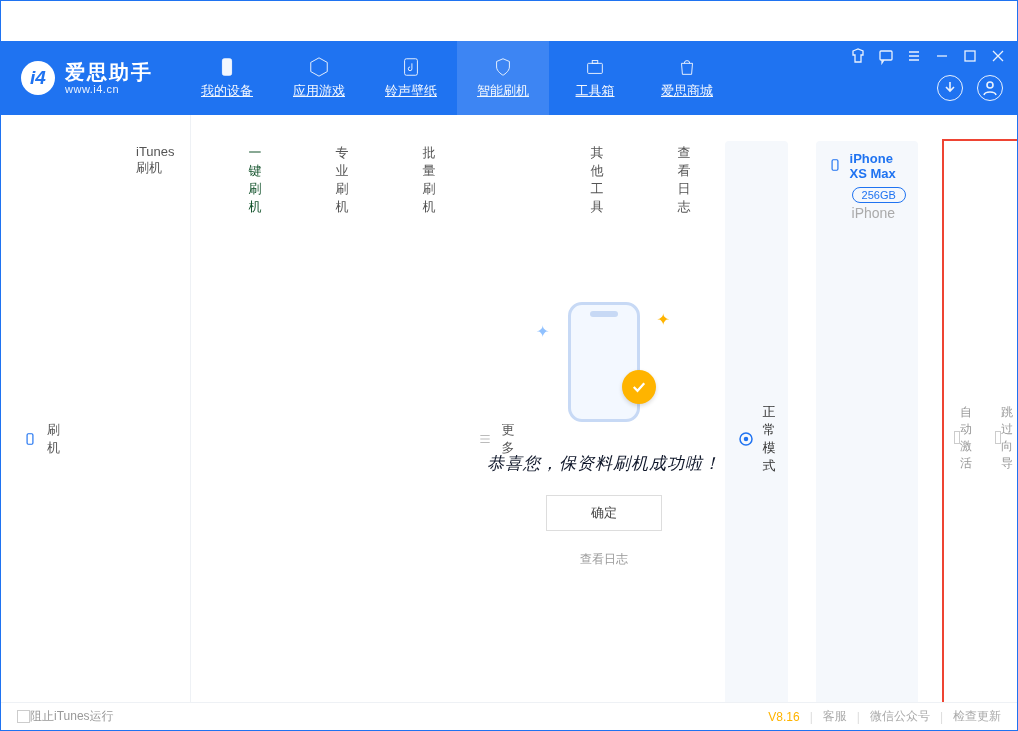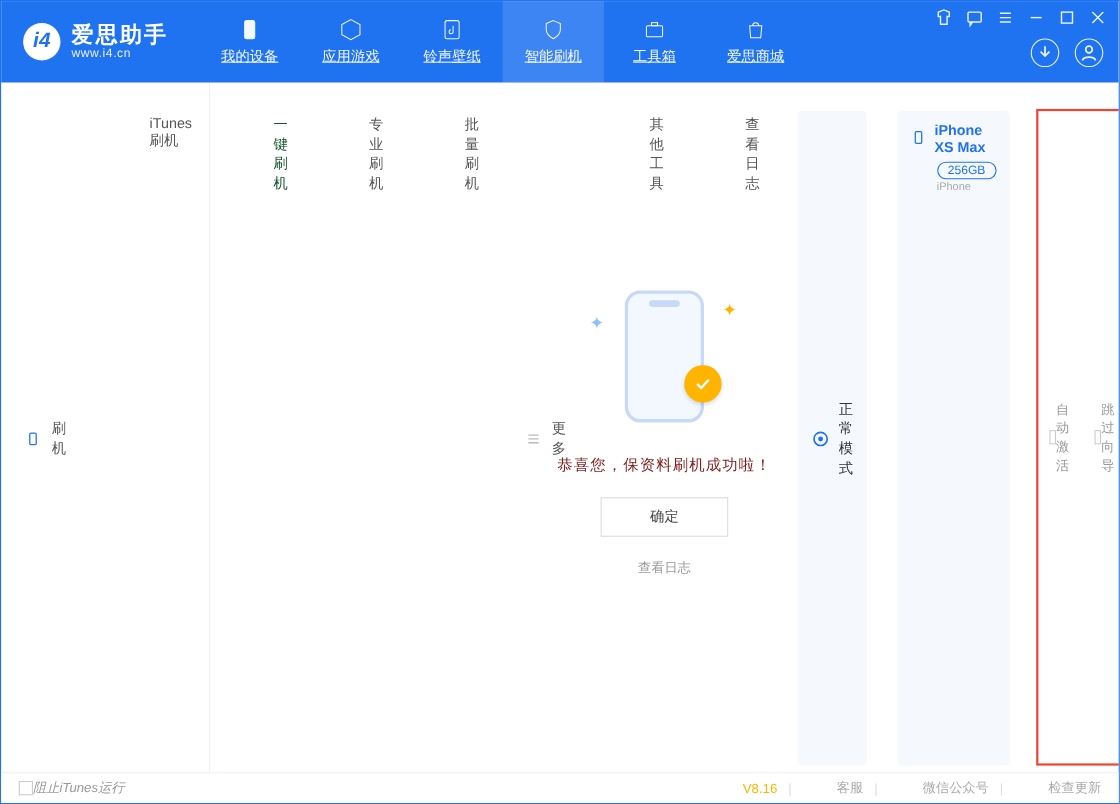--- a/index.html
+++ b/index.html
@@ -1,19 +1,19 @@
 <!DOCTYPE html>
 <html><head>
 <meta charset="utf-8">
 <style>
 * { box-sizing: border-box; margin: 0; padding: 0; }
 body { font-family: "Microsoft YaHei", Arial, sans-serif; width: 1018px; height: 731px; background: #fff; overflow: hidden; border: 1px solid #1f73f1; position: relative; }
 
 
-.header { height: 74px; background: linear-gradient(180deg,#1f73f1,#1f73f1); display: flex; align-items: stretch; color: #fff; position: relative; }
+.header { height: 74px; background: linear-gradient(180deg,#1f73f1,#1f73f1); display: flex; align-items: stretch; color: #fff; position: relative; margin-top: 40px; }
 .logo-area { display: flex; align-items: center; padding: 0 18px 0 20px; gap: 10px; min-width: 180px; }
 .logo-circle { width: 34px; height: 34px; border-radius: 50%; background: #fff; display: flex; align-items: center; justify-content: center; color: #1f73f1; font-weight: 900; font-size: 19px; font-style: italic;}
 .logo-text { display: flex; flex-direction: column; line-height: 1.1; }
 .logo-title { font-size: 20px; font-weight: 700; letter-spacing: 2px;}
 .logo-sub { font-size: 11px; opacity: .9; letter-spacing: .5px;}
 .nav { display: flex; }
 .nav-item { width: 92px; display: flex; flex-direction: column; align-items: center; justify-content: center; gap: 4px; cursor: pointer; font-size: 13px; opacity: .95; text-decoration: underline; }
 .nav-item.active { background: rgba(255,255,255,.14); }
 .nav-icon { width: 22px; height: 22px; display: flex; align-items: center; justify-content: center; }
 .nav-icon svg { width: 22px; height: 22px; fill: #fff; stroke: #fff; }
@@ -30,46 +30,46 @@
 .side-section-label { display: flex; align-items: center; gap: 10px; padding: 10px 22px; color: #555; font-size: 13px; }
 .side-section-label .sec-icon { width: 14px; height: 14px; display:flex; align-items:center; justify-content:center; }
 .side-item { padding: 11px 20px 11px 54px; font-size: 13px; color: #555; cursor: pointer; }
 .side-item.active { color: #14532d; }
 .side-spacer { flex: 1; }
 .device-card { margin: 8px 14px; padding: 10px 12px; border-radius: 4px; background: #f5f8fc; }
 .device-card.mode { display: flex; align-items: center; gap: 8px; color: #333; font-size: 13px; }
 .mode-icon { width: 18px; height: 18px; display: flex; align-items: center; justify-content: center;}
 .device-name { display: flex; align-items: center; gap: 8px; color: #1f73f1; font-weight: bold; font-size: 13px; }
 .storage-badge { display: inline-block; margin: 6px 0 2px 24px; padding: 1px 9px; border: 1px solid #1f73f1; border-radius: 10px; color: #1f73f1; font-size: 11px; }
-.device-sub { margin-left: 24px; color: #aaa; font-size: 10px; }
+.device-sub { margin-left: 24px; color: #aaa; font-size: 14px; }
 .red-box { margin: 6px 10px 8px; border: 2px solid #e43; padding: 8px 10px; display: flex; gap: 16px; }
 .cb-wrap { display: flex; align-items: center; gap: 0; color: #999; font-size: 12px; cursor: pointer; }
 .fake-cb { width: 13px; height: 13px; border: 1px solid #ccc; background: #fff; }
 
 
 .main { flex: 1; display: flex; flex-direction: column; align-items: center; justify-content: center; gap: 20px; position: relative; }
 .illus { position: relative; width: 180px; height: 140px; display: flex; align-items: center; justify-content: center;}
 .phone { width: 72px; height: 120px; border: 3px solid #c7d9f5; border-radius: 14px; background: #f3f8ff; position: relative; }
 .phone:before { content:""; position:absolute; top:6px; left:50%; transform:translateX(-50%); width: 28px; height: 6px; background:#c7d9f5; border-radius: 4px;}
 .check-badge { position: absolute; right: 38px; bottom: 28px; width: 34px; height: 34px; background: #ffb400; border-radius: 50%; display: flex; align-items: center; justify-content: center; box-shadow: 0 2px 4px rgba(0,0,0,.15);}
 .check-badge svg { stroke: #fff; stroke-width: 3; fill: none; }
 .spark { position: absolute; color: #ffb400; font-size: 16px;}
 .spark.s1 { left: 22px; top: 30px; color:#90c1ff;}
 .spark.s2 { right: 24px; top: 18px; color:#ffb400;}
-.success-text { font-size: 14px; color: #7f1d1d; font-weight: 500; letter-spacing: 1px;}
+.success-text { font-size: 17px; color: #0f172a; font-weight: 500; letter-spacing: 1px; font-style: italic;}
 .ok-btn { border: 1px solid #ddd; background: #fff; padding: 8px 44px; font-size: 13px; color: #444; cursor: pointer; }
 .log-link { color: #999; font-size: 12px; cursor: pointer; }
 
 
 .statusbar { position: absolute; bottom: 0; left: 0; right: 0; height: 28px; border-top: 1px solid #eef1f5; display: flex; align-items: center; padding: 0 16px; font-size: 12px; color: #aaa; background:#fff; }
-.statusbar .sb-left { display: flex; align-items: center; gap: 6px; font-style: italic; }
+.statusbar .sb-left { display: flex; align-items: center; gap: 6px; }
 .statusbar .sb-right { margin-left: auto; display: flex; align-items: center; gap: 10px; }
 .sb-version { color: #ffb400; }
 .sb-divider { color: #ddd; }
-.sb-link { cursor: pointer; margin-left: 31px; }
+.sb-link { cursor: pointer; }
 </style>
 </head>
 <body>
 
 <div class="header">
   <div class="logo-area">
     <div class="logo-circle">i4</div>
     <div class="logo-text">
       <span class="logo-title">爱思助手</span>
       <span class="logo-sub">www.i4.cn</span>

